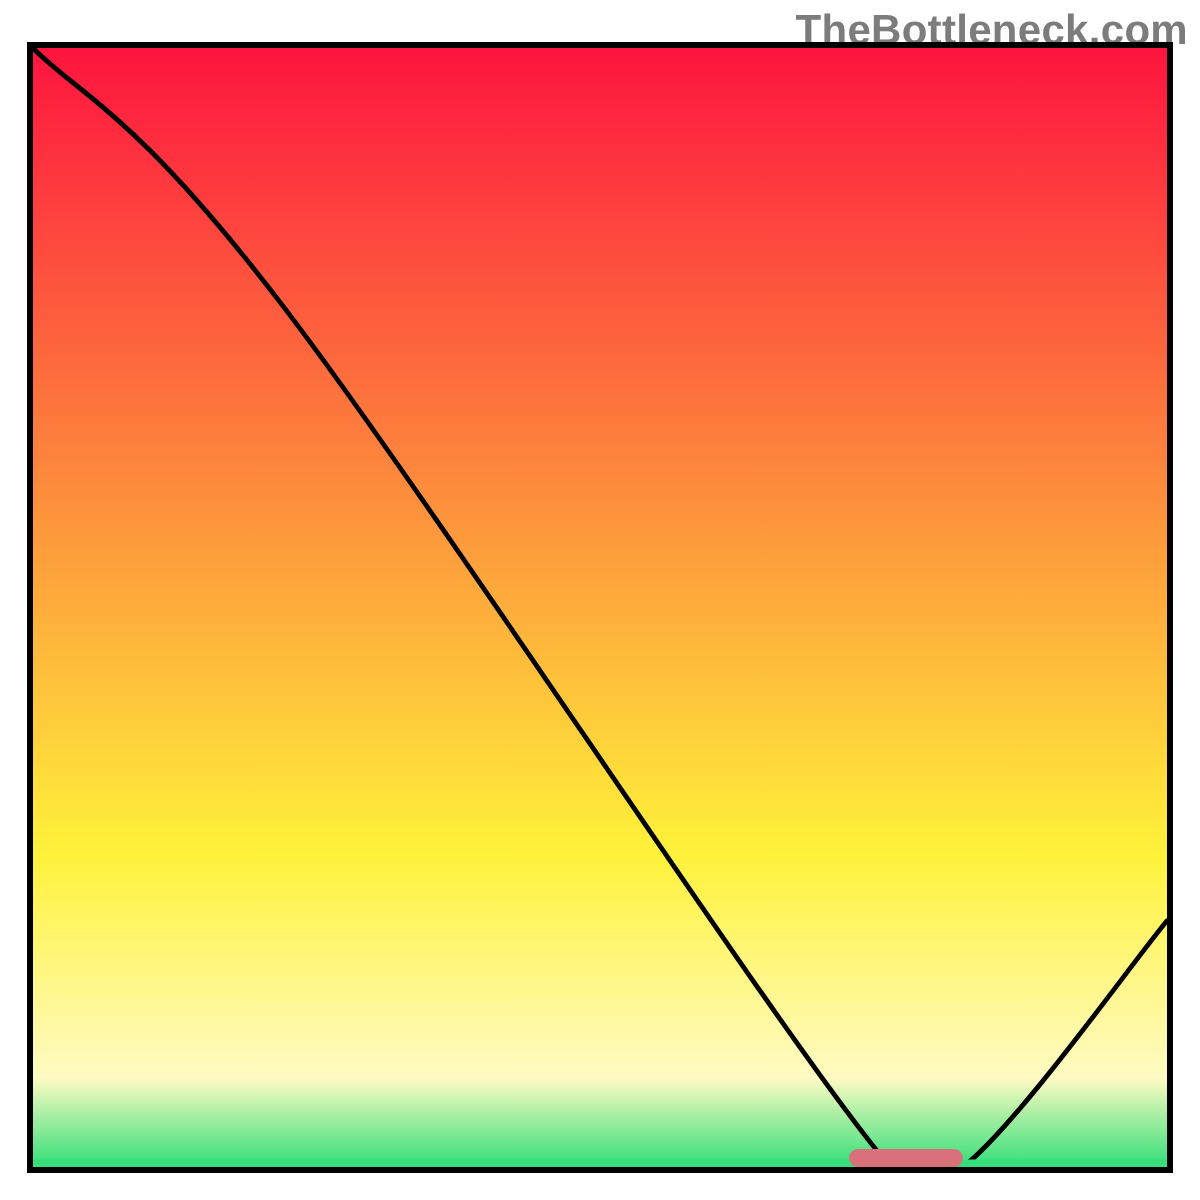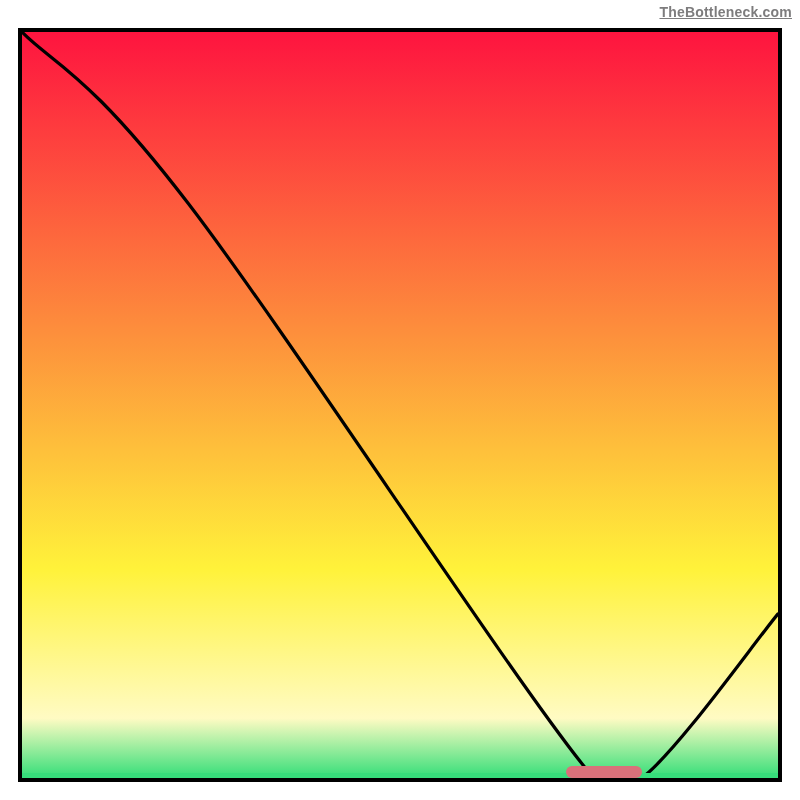--- a/index.html
+++ b/index.html
@@ -1,17 +1,17 @@
 <!DOCTYPE html>
 <html><head>
 <meta charset="utf-8">
 <style>
 html, body { margin: 0; padding: 0; width: 800px; height: 800px; background: #fff; }
 .container { position: relative; width: 800px; height: 800px; }
-.watermark { position: absolute; top: 4px; right: 8px; font-family: Arial, Helvetica, sans-serif; font-size: 14px; font-weight: bold; color: #7d7c7d; letter-spacing: 0.2px; text-decoration: underline; }
+.watermark { position: absolute; top: 4px; right: 8px; font-family: Arial, Helvetica, sans-serif; font-size: 28px; font-weight: bold; color: #7d7c7d; letter-spacing: 0.2px; }
 .chart-box { position: absolute; left: 18px; top: 28px; width: 764px; height: 754px; border: 4px solid #000; box-sizing: border-box; overflow: hidden; }
 .gradient { position: absolute; inset: 0; }
 .gradient svg { width: 100%; height: 100%; display: block; }
 .curve { position: absolute; inset: 0; }
 .curve svg { width: 100%; height: 100%; display: block; }
 .floor { position: absolute; left: 0; right: 0; bottom: 0; height: 5px; background: #37dd7b; }
 .marker { position: absolute; height: 12px; border-radius: 6px; background: #d9717a; }
 </style>
 </head>
 <body>

